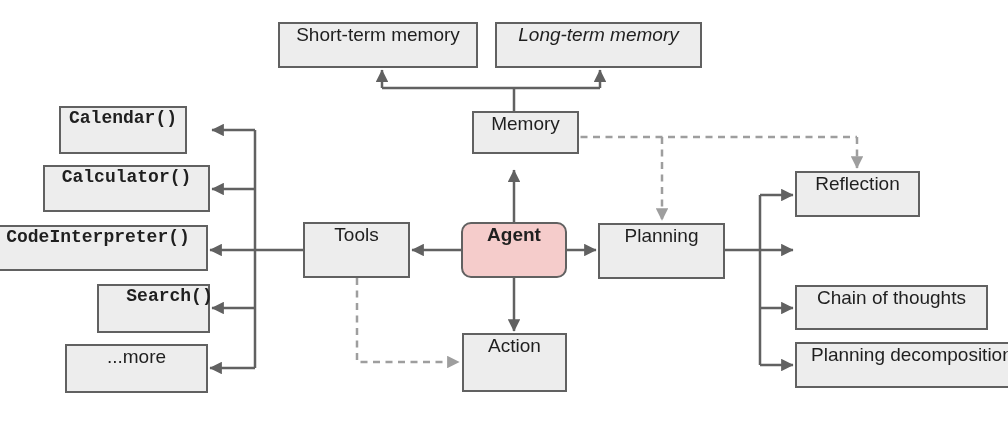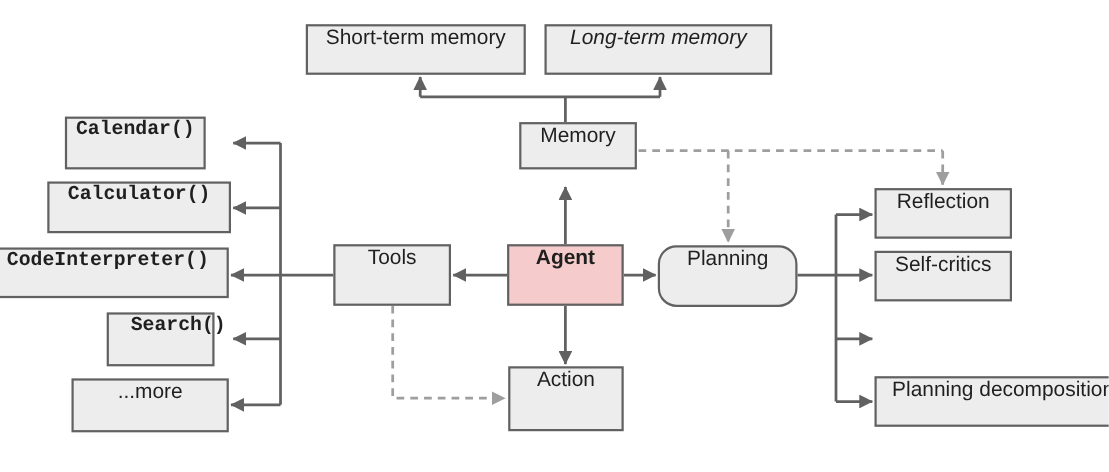--- a/index.html
+++ b/index.html
@@ -25,33 +25,33 @@
     border:2px solid var(--node-border,#616161);
     box-sizing:border-box;
     color:var(--text,#1f1f1f);
     font-size:19px;
     white-space:nowrap;
   }
   .node.mono{
     font-family:"Liberation Mono","DejaVu Sans Mono",monospace;
     font-weight:700;font-size:18px;
   }
-  .node.agent{background:var(--agent-fill,#f5cccb);font-weight:700;}
+  .node.agent{background:var(--agent-fill,#f5cccb);font-weight:700;border-radius:10px;}
 
   #n-short-term-memory{left:278px;top:22px;width:200px;height:46px;}
   #n-long-term-memory {left:495px;top:22px;width:207px;height:46px;font-style:italic;}
   #n-memory           {left:461px;top:111px;width:107px;height:43px;margin-left:11px;}
   #n-tools            {left:303px;top:222px;width:107px;height:56px;}
   #n-agent            {left:461px;top:222px;width:106px;height:56px;}
-  #n-planning         {left:598px;top:223px;width:127px;height:56px;border-radius:17px;}
+  #n-planning         {left:598px;top:223px;width:127px;height:56px;}
   #n-action           {left:462px;top:333px;width:105px;height:59px;}
   #n-calendar         {left:59px; top:106px;width:128px;height:48px;}
   #n-calculator       {left:43px; top:165px;width:167px;height:47px;}
   #n-code-interpreter {left:-12px;top:225px;width:220px;height:46px;}
-  #n-search           {left:97px; top:284px;width:98px;height:49px;padding-left:32px;}
+  #n-search           {left:97px; top:284px;width:113px;height:49px;padding-left:32px;}
   #n-more             {left:65px; top:344px;width:143px;height:49px;}
   #n-reflection       {left:795px;top:171px;width:125px;height:46px;}
   #n-self-critics     {left:795px;top:228px;width:125px;height:46px;}
   #n-chain-of-thoughts{left:795px;top:285px;width:193px;height:45px;}
   #n-subgoal-decomposition{left:795px;top:342px;width:228px;height:46px;justify-content:flex-start;padding-left:14px;}
 </style>
 </head>
 <body>
 
 <div id="canvas">
@@ -128,20 +128,20 @@
   <div class="node mono" id="n-search">
     <span>Search()</span>
   </div>
   <div class="node" id="n-reflection">
     <span>Reflection</span>
   </div>
 
   <div class="node" id="n-more">
     <span>...more</span>
   </div>
-  <div class="node" id="n-self-critics">
-    <span>Self-critics</span>
+  <div class="node" id="n-chain-of-thoughts">
+    <span>Chain of thoughts</span>
   </div>
   <div class="node" id="n-subgoal-decomposition">
     <span>Planning decomposition</span>
   </div>
 
 </div>
 
 </body></html>

